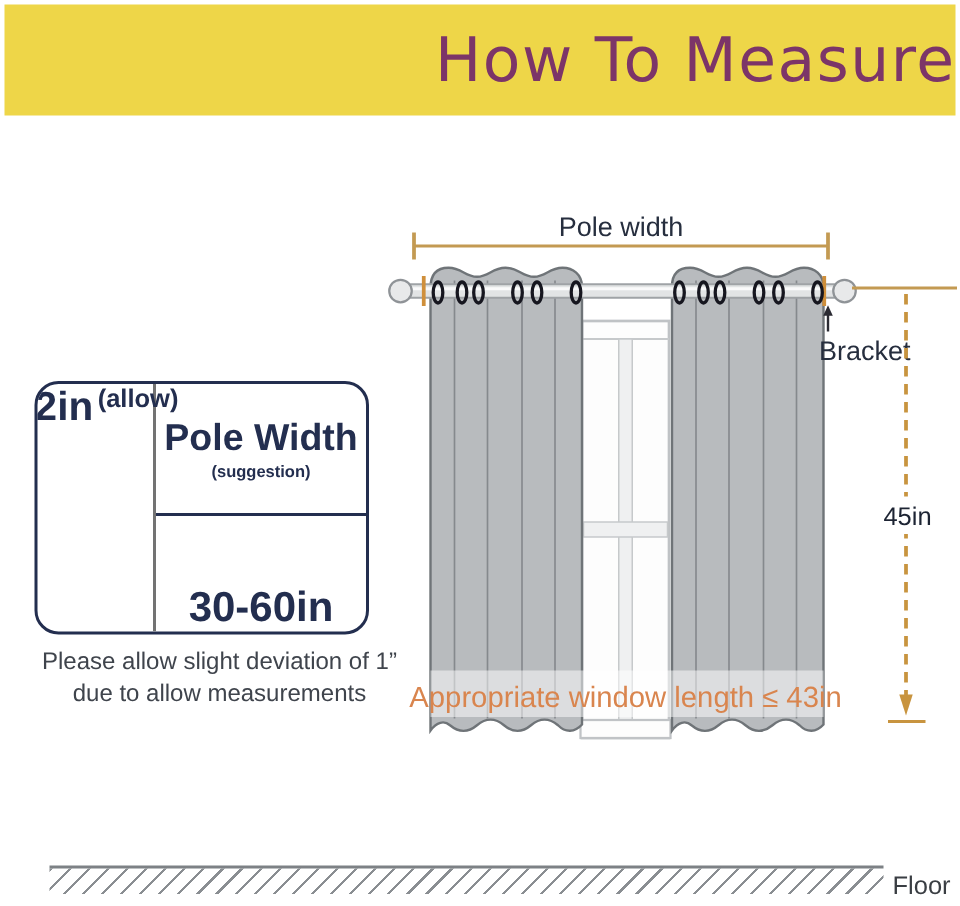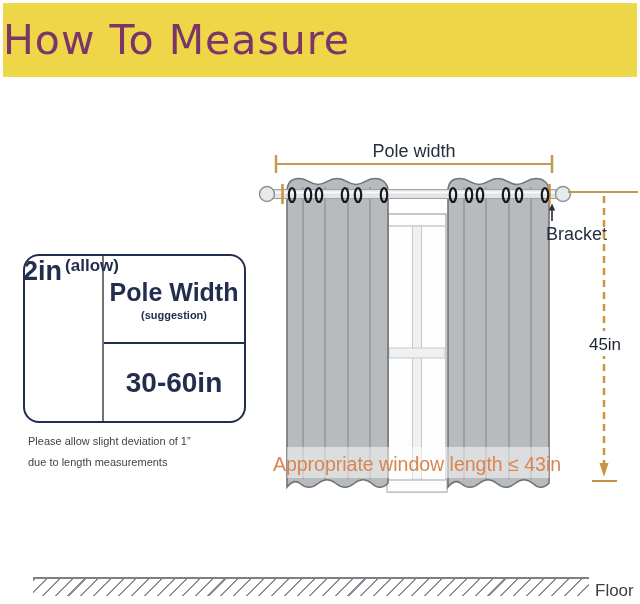--- a/index.html
+++ b/index.html
@@ -1,42 +1,42 @@
 <!DOCTYPE html>
 <html><head>
 <meta charset="utf-8">
 <style>
   html,body{margin:0;padding:0;background:#ffffff;}
   .page{position:relative;width:640px;height:604px;background:#ffffff;overflow:hidden;
         font-family:"Liberation Sans",sans-serif;}
 
   
   .header{position:absolute;left:3px;top:3px;width:634px;height:74px;background:#eed648;
-          display:flex;align-items:center;justify-content:flex-start;}
+          display:flex;align-items:center;justify-content:flex-end;}
   .header .title{font-family:"DejaVu Sans",sans-serif;font-size:41px;color:#7c3568;
                  letter-spacing:1px;font-weight:500;}
 
   
   .info-table{position:absolute;left:23px;top:254px;width:223px;height:169px;
               border:2.5px solid #232e4f;border-radius:16px;display:flex;color:#232e4f;
               box-sizing:border-box;overflow:hidden;background:#fff;}
   .col-left{width:77px;border-right:2px solid #737373;display:flex;
             align-items:flex-start;justify-content:center;gap:3px;}
   .col-right{flex:1;display:flex;flex-direction:column;}
   .row-top{height:88px;border-bottom:2px solid #232e4f;display:flex;flex-direction:column;
            align-items:center;justify-content:center;box-sizing:border-box;}
-  .row-bottom{flex:1;display:flex;align-items:center;justify-content:center;}
+  .row-bottom{flex:1;display:flex;align-items:flex-end;justify-content:center;}
   .v-main{font-size:27px;font-weight:bold;}
   .v-sub{font-size:17px;font-weight:bold;}
   .pw-title{font-size:25px;font-weight:bold;}
   .pw-sub{font-size:11px;font-weight:bold;margin-top:2px;}
   .range{font-size:28px;font-weight:bold;}
 
   
-  .note{position:absolute;left:28px;top:431px;font-size:11px;line-height:21px;color:#3f444c;}
+  .note{position:absolute;left:28px;top:431px;font-size:16px;line-height:21px;color:#3f444c;text-align:center;}
 
   
   .floor-hatch{position:absolute;left:33px;top:577px;width:556px;height:19px;
                border-top:2px solid #7d8185;box-sizing:border-box;
                background:repeating-linear-gradient(135deg,#8a8e92 0 1.5px,transparent 1.5px 9px);}
   .floor-label{position:absolute;left:595px;top:581px;font-size:17px;color:#3a3e43;}
 
   
   svg.diagram{position:absolute;left:0;top:0;}
   svg text{font-family:"Liberation Sans",sans-serif;}
@@ -165,19 +165,19 @@
         <div class="pw-sub">(suggestion)</div>
       </div>
       <div class="row-bottom">
         <div class="range">30-60in</div>
       </div>
     </div>
   </div>
 
   <div class="note">
     <div>Please allow slight deviation of 1”</div>
-    <div>due to length measurements</div>
+    <div>due to allow measurements</div>
   </div>
 
   <div class="floor-hatch"></div>
   <div class="floor-label">Floor</div>
 
 </div>
 
 </body></html>

